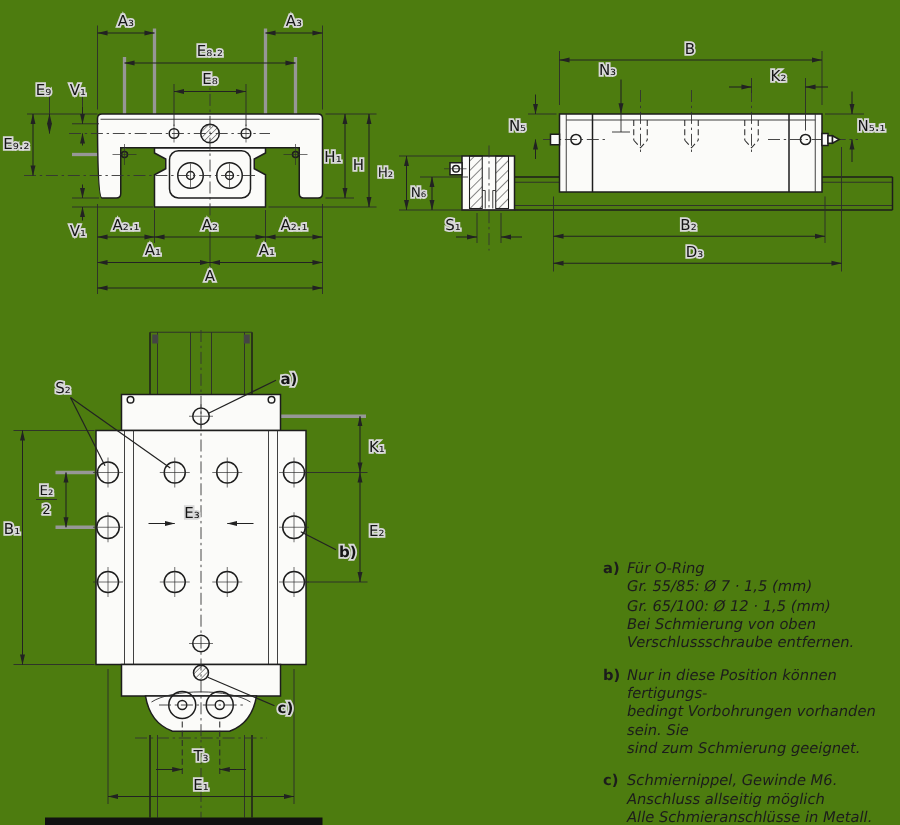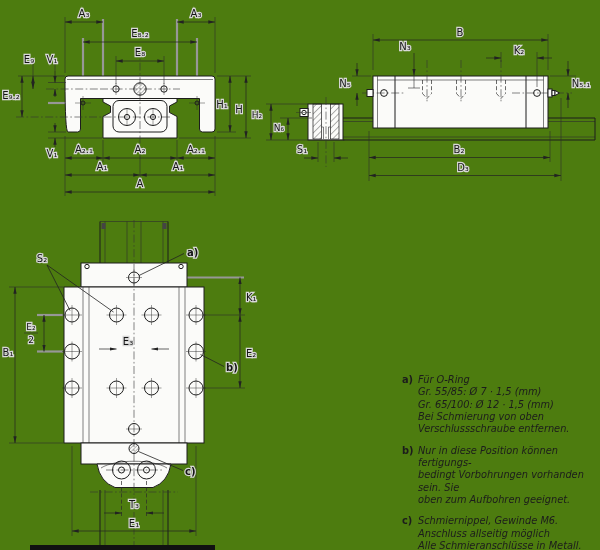--- a/index.html
+++ b/index.html
@@ -395,21 +395,21 @@
     <span class="nt">Für O-Ring
 Gr. 55/85: Ø 7 · 1,5 (mm)
 Gr. 65/100: Ø 12 · 1,5 (mm)
 Bei Schmierung von oben
 Verschlussschraube entfernen.</span>
   </div>
   <div class="note">
     <span class="nl">b)</span>
     <span class="nt">Nur in diese Position können fertigungs-
 bedingt Vorbohrungen vorhanden sein. Sie
-oben zum Aufbohren geeignet.</span>
+sind zum Schmierung geeignet.</span>
   </div>
   <div class="note">
     <span class="nl">c)</span>
     <span class="nt">Schmiernippel, Gewinde M6.
 Anschluss allseitig möglich
 Alle Schmieranschlüsse in Metall.</span>
   </div>
 </div>
 </div>
 

